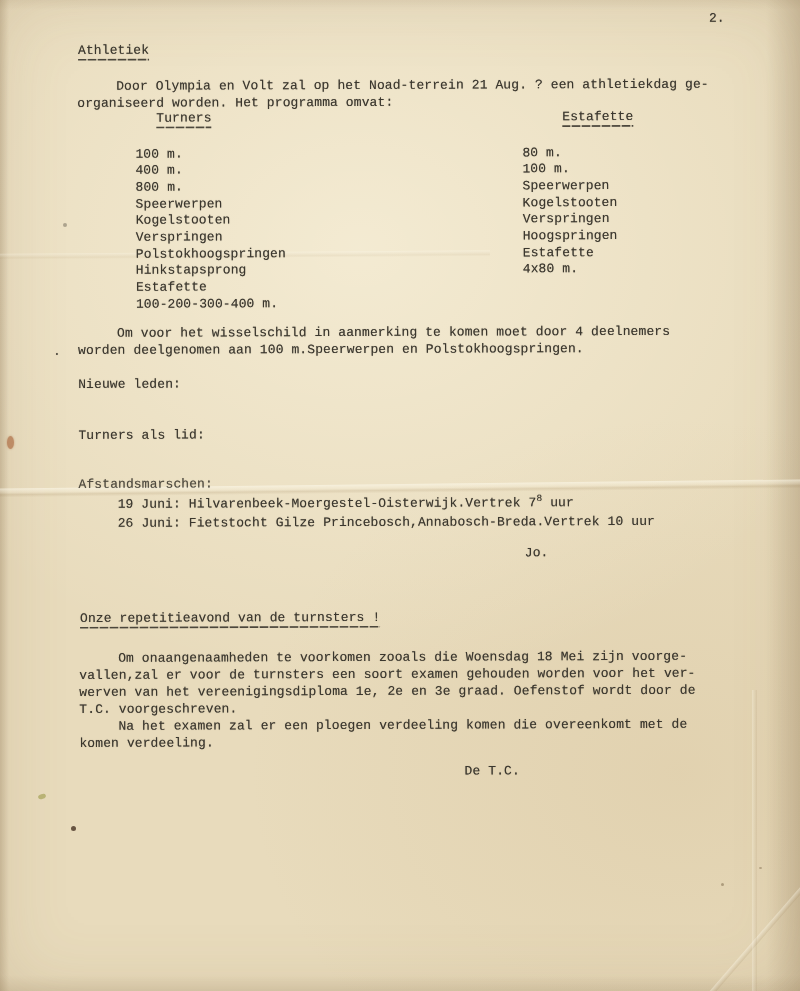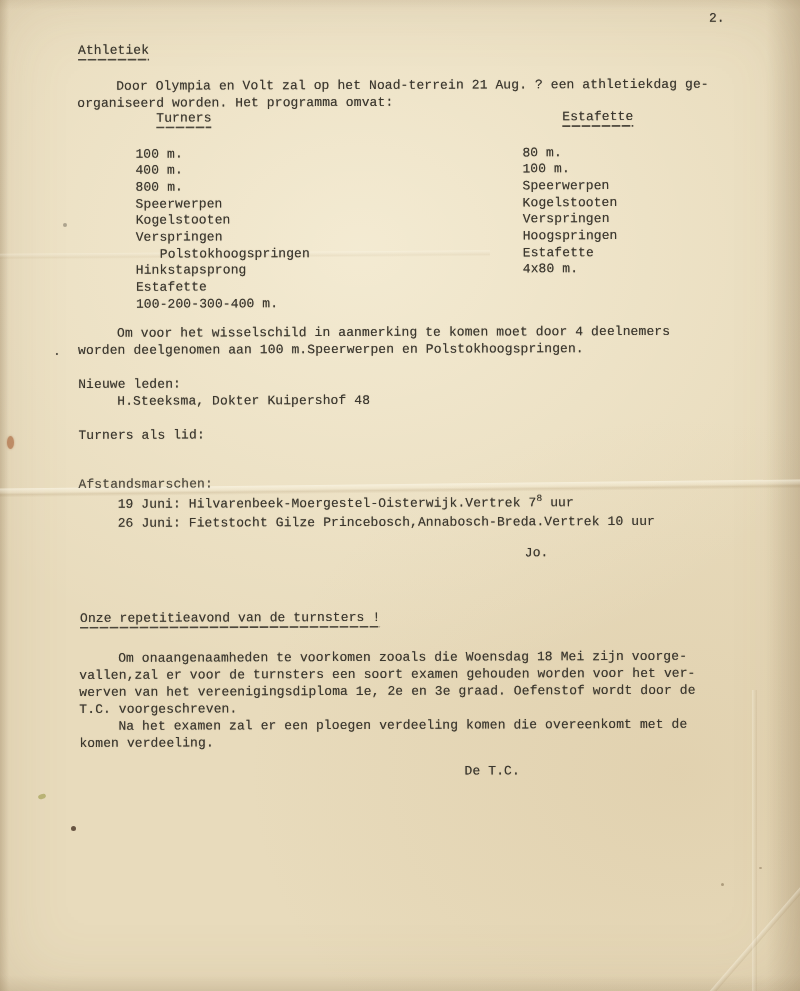--- a/index.html
+++ b/index.html
@@ -109,40 +109,39 @@
 
     <div class="line" style="left:156px;top:111px;"><span class="underlined">Turners</span></div>
     <div class="line" style="left:562px;top:111px;"><span class="underlined">Estafette</span></div>
 
     <div class="line" style="left:135px;top:147px;">100 m.</div>
     <div class="line" style="left:135px;top:163px;">400 m.</div>
     <div class="line" style="left:135px;top:180px;">800 m.</div>
     <div class="line" style="left:135px;top:197px;">Speerwerpen</div>
     <div class="line" style="left:135px;top:213px;">Kogelstooten</div>
     <div class="line" style="left:135px;top:230px;">Verspringen</div>
-    <div class="line" style="left:135px;top:247px;margin-left:24px;">Polstokhoogspringen</div>
+    <div class="line" style="left:135px;top:247px;">Polstokhoogspringen</div>
     <div class="line" style="left:135px;top:263px;">Hinkstapsprong</div>
     <div class="line" style="left:135px;top:280px;">Estafette</div>
     <div class="line" style="left:135px;top:297px;text-align:center;">100-200-300-400 m.</div>
 
     <div class="line" style="left:522px;top:147px;">80 m.</div>
     <div class="line" style="left:522px;top:163px;">100 m.</div>
     <div class="line" style="left:522px;top:180px;">Speerwerpen</div>
     <div class="line" style="left:522px;top:197px;">Kogelstooten</div>
     <div class="line" style="left:522px;top:213px;">Verspringen</div>
     <div class="line" style="left:522px;top:230px;">Hoogspringen</div>
     <div class="line" style="left:522px;top:247px;">Estafette</div>
     <div class="line" style="left:522px;top:263px;">4x80 m.</div>
 
     <div class="line" style="left:116px;top:326px;">Om voor het wisselschild in aanmerking te komen moet door 4 deelnemers</div>
     <div class="line" style="left:77px;top:343px;">worden deelgenomen aan 100 m.Speerwerpen en Polstokhoogspringen.</div>
     <div class="line faded" style="left:52px;top:344px;">.</div>
 
     <div class="line" style="left:77px;top:377px;">Nieuwe leden:</div>
-    <div class="line" style="left:116px;top:394px;">H.Steeksma, Dokter Kuipershof 48</div>
     <div class="line" style="left:77px;top:428px;">Turners als lid:</div>
 
     <div class="line faded" style="left:77px;top:477px;">Afstandsmarschen:</div>
     <div class="line" style="left:116px;top:497px;"><span>19 Juni: Hilvarenbeek-Moergestel-Oisterwijk.Vertrek 7</span><sup>8</sup><span> uur</span></div>
     <div class="line" style="left:116px;top:516px;">26 Juni: Fietstocht Gilze Princebosch,Annabosch-Breda.Vertrek 10 uur</div>
     <div class="line" style="left:523px;top:547px;">Jo.</div>
 
     <div class="line" style="left:78px;top:611px;"><span class="underlined">Onze repetitieavond van de turnsters !</span></div>
 
     <div class="line" style="left:116px;top:651px;">Om onaangenaamheden te voorkomen zooals die Woensdag 18 Mei zijn voorge-</div>

